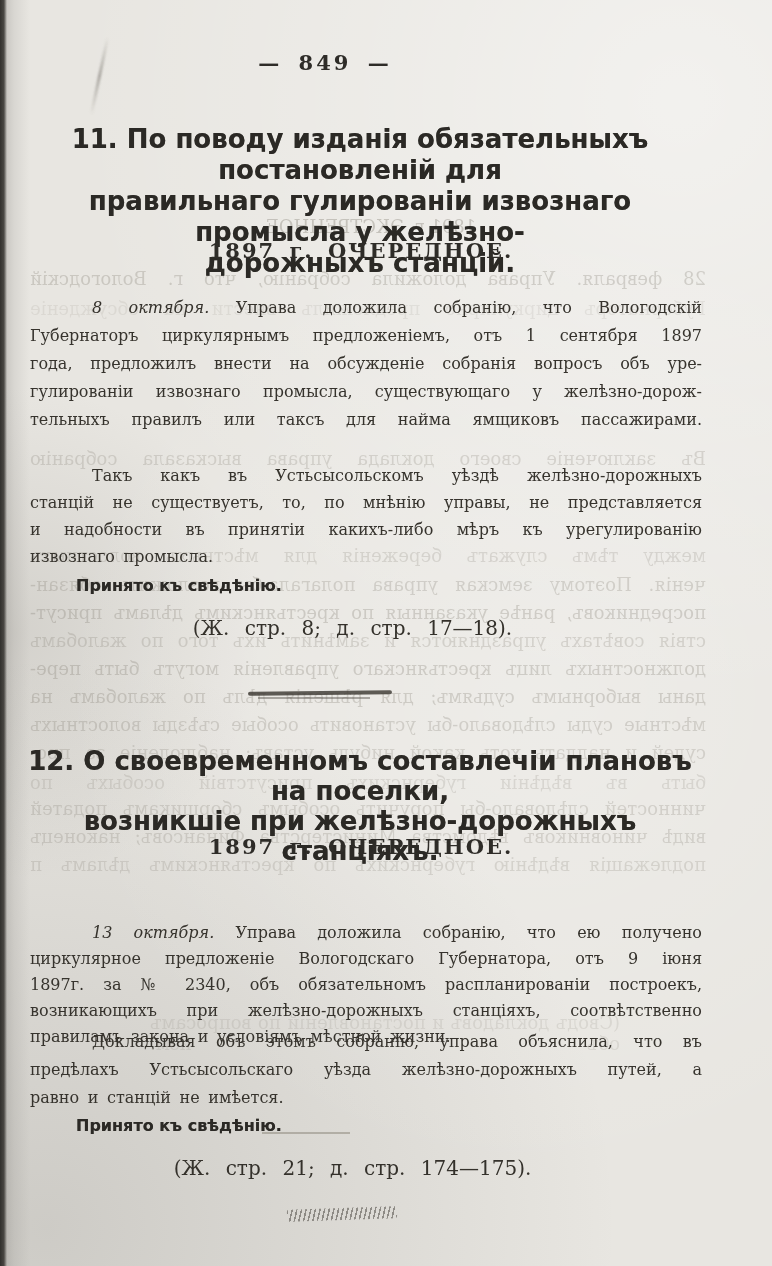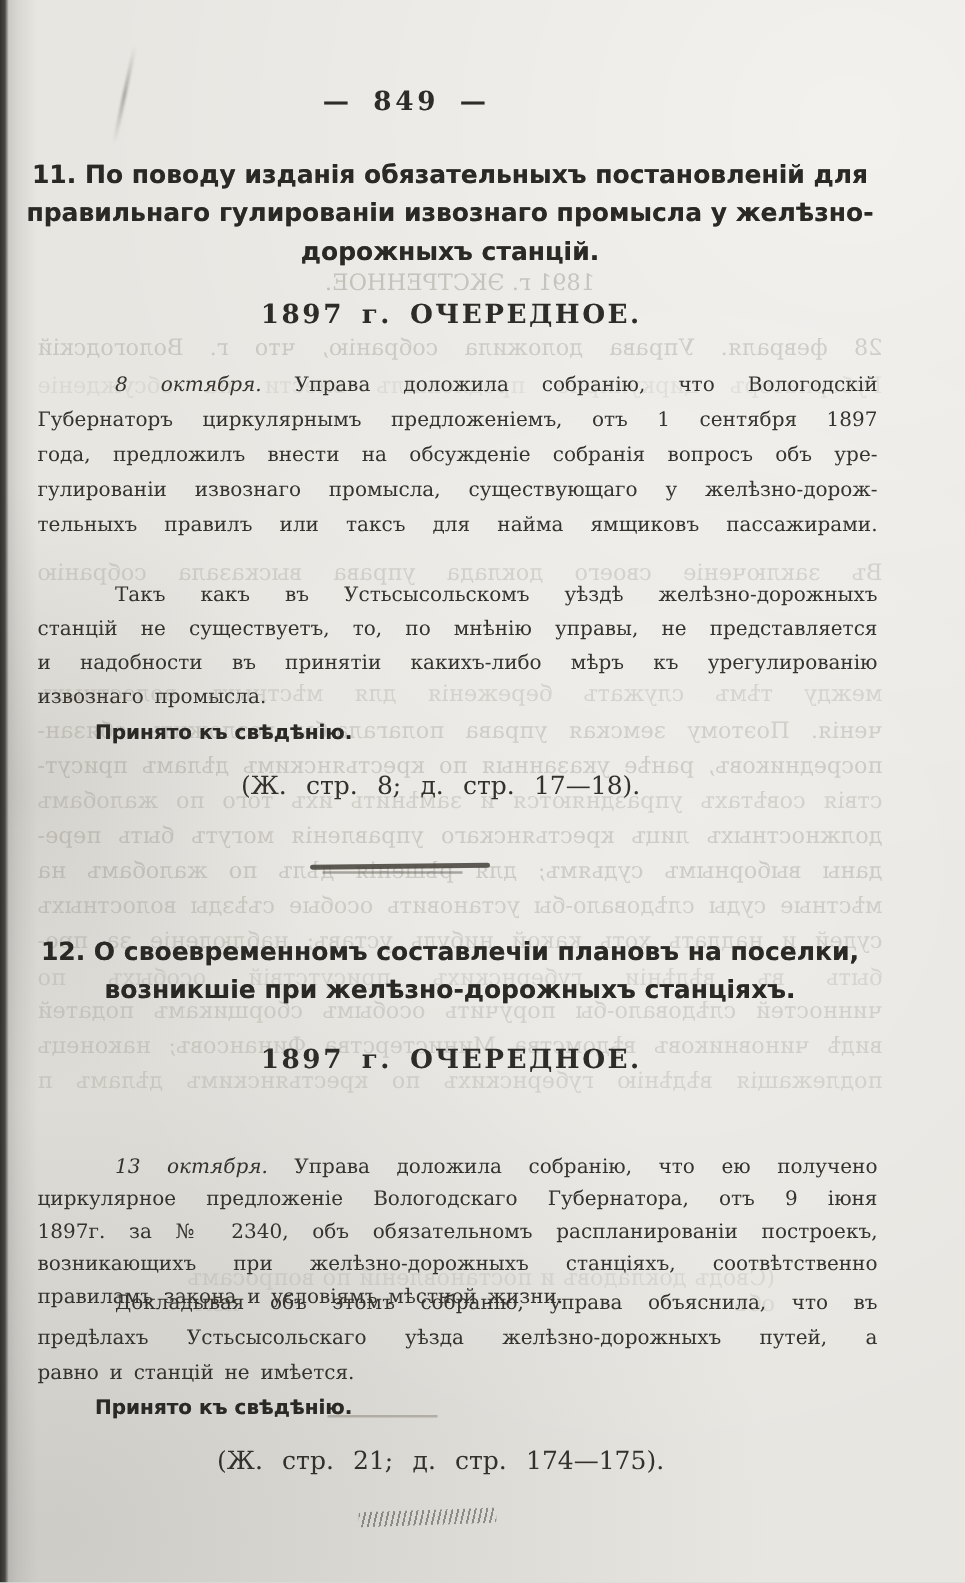--- a/index.html
+++ b/index.html
@@ -17,24 +17,24 @@
     color:#35322c;
   }
   .gutter{position:absolute;left:0;top:0;bottom:0;width:7px;
     background:linear-gradient(90deg,#23221f 0%,#3c3a36 55%,rgba(60,58,54,0) 100%);opacity:.9;}
   .crease{position:absolute;left:98px;top:36px;width:3px;height:80px;
     background:linear-gradient(180deg,transparent,rgba(95,90,82,.45),transparent);
     transform:rotate(12deg);filter:blur(1px);}
   
   .ink{position:absolute;left:0;top:0;right:0;bottom:0;z-index:3;}
   .abs{position:absolute;}
-  .pageno{left:0;top:68px;width:650px;text-align:center;font-size:21px;font-weight:bold;
+  .pageno{left:0;top:50px;width:650px;text-align:center;font-size:21px;font-weight:bold;
     letter-spacing:3px;word-spacing:6px;color:#2e2c28;}
   .headline{left:14px;width:692px;text-align:center;
-    font-family:"DejaVu Sans", sans-serif;font-weight:bold;font-size:20px;line-height:31px;
+    font-family:"DejaVu Sans", sans-serif;font-weight:bold;font-size:26px;line-height:31px;
     color:#2b2925;text-shadow:0 0 .5px rgba(43,41,37,.6);}
   .session{left:16px;width:690px;text-align:center;font-size:21px;font-weight:bold;
     letter-spacing:2px;word-spacing:5px;color:#2e2c28;}
   .para{left:30px;width:672px;font-size:16px;color:#36332d;word-spacing:3.5px;}
   .jline{text-align:justify;text-align-last:justify;}
   .jline.first{text-indent:62px;}
   .jline.shortlast{text-align-last:left;}
   .pdate{font-style:italic;}
   .resolution{left:30px;width:672px;padding-left:46px;box-sizing:border-box;
     font-family:"DejaVu Sans", sans-serif;font-weight:bold;font-size:16px;color:#2b2925;

